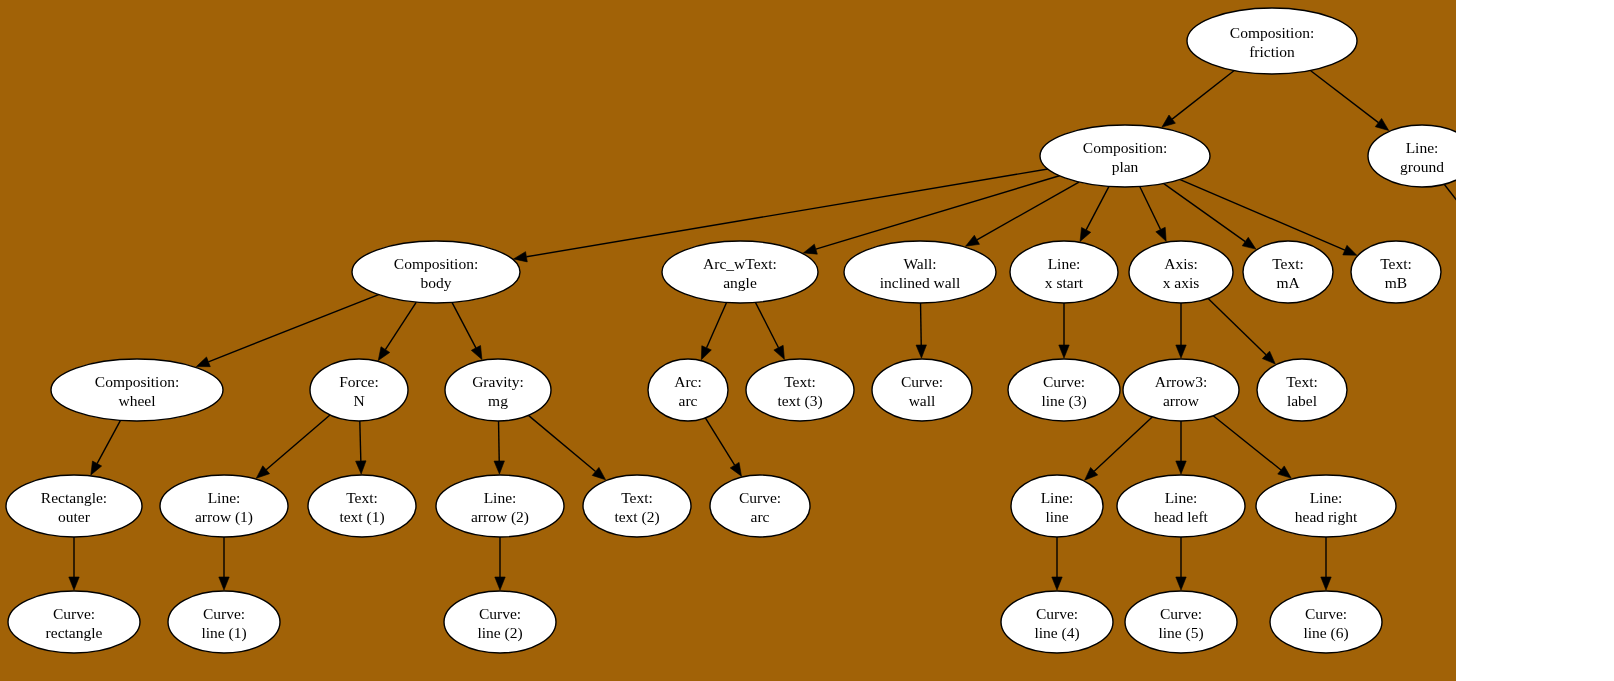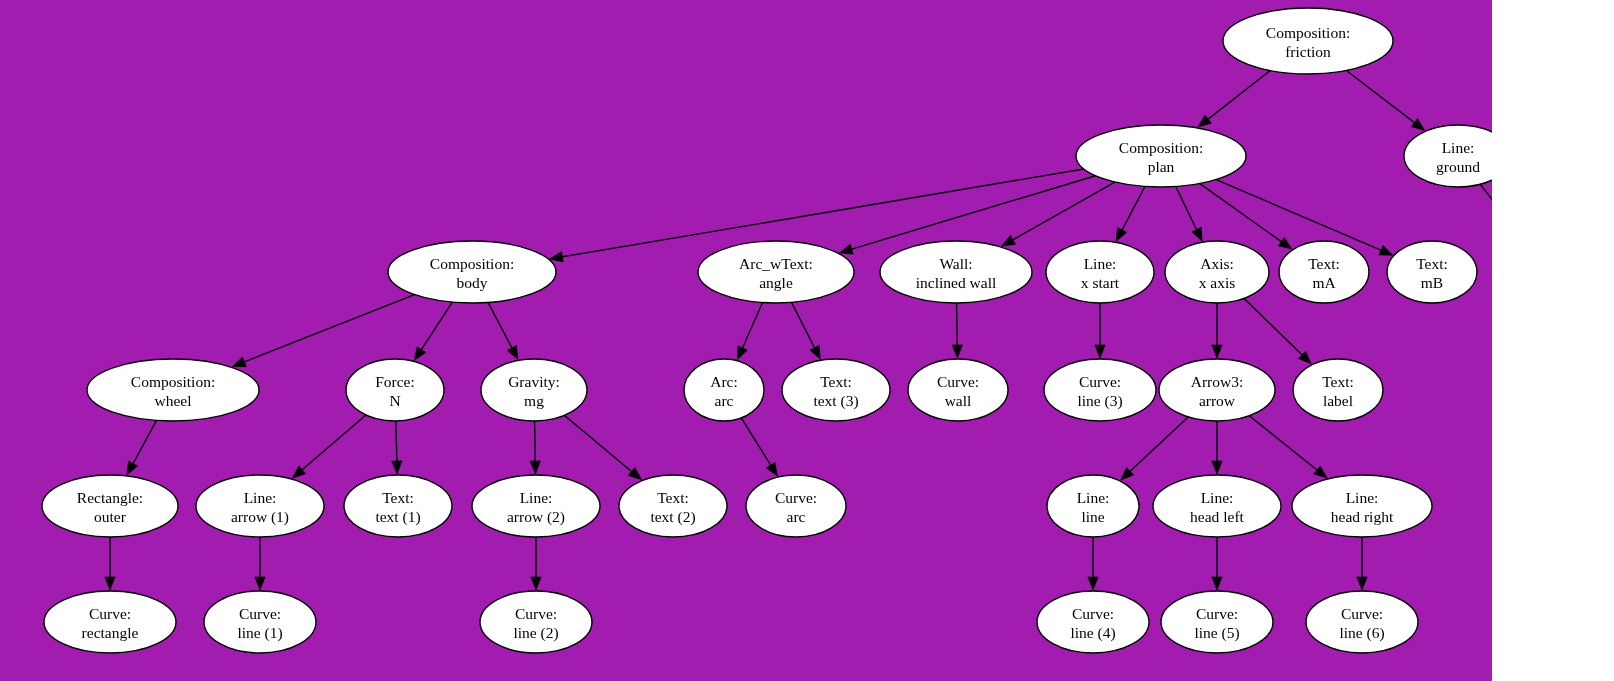--- a/index.html
+++ b/index.html
@@ -4,24 +4,23 @@
 <style>
   html, body {
     margin: 0;
     padding: 0;
     background: #ffffff;
   }
   #graph-root {
     position: relative;
     width: 1456px;
     height: 681px;
-    background: #a21caf;
+    background: #a16207;
     font-family: "Liberation Serif", "DejaVu Serif", serif;
     overflow: hidden;
-    padding-left: 36px;
   }
   svg#graph-svg {
     display: block;
     width: 1614px;
     height: 681px;
   }
   .node-ellipse {
     fill: #ffffff;
     stroke: #000000;
     stroke-width: 1.4;

